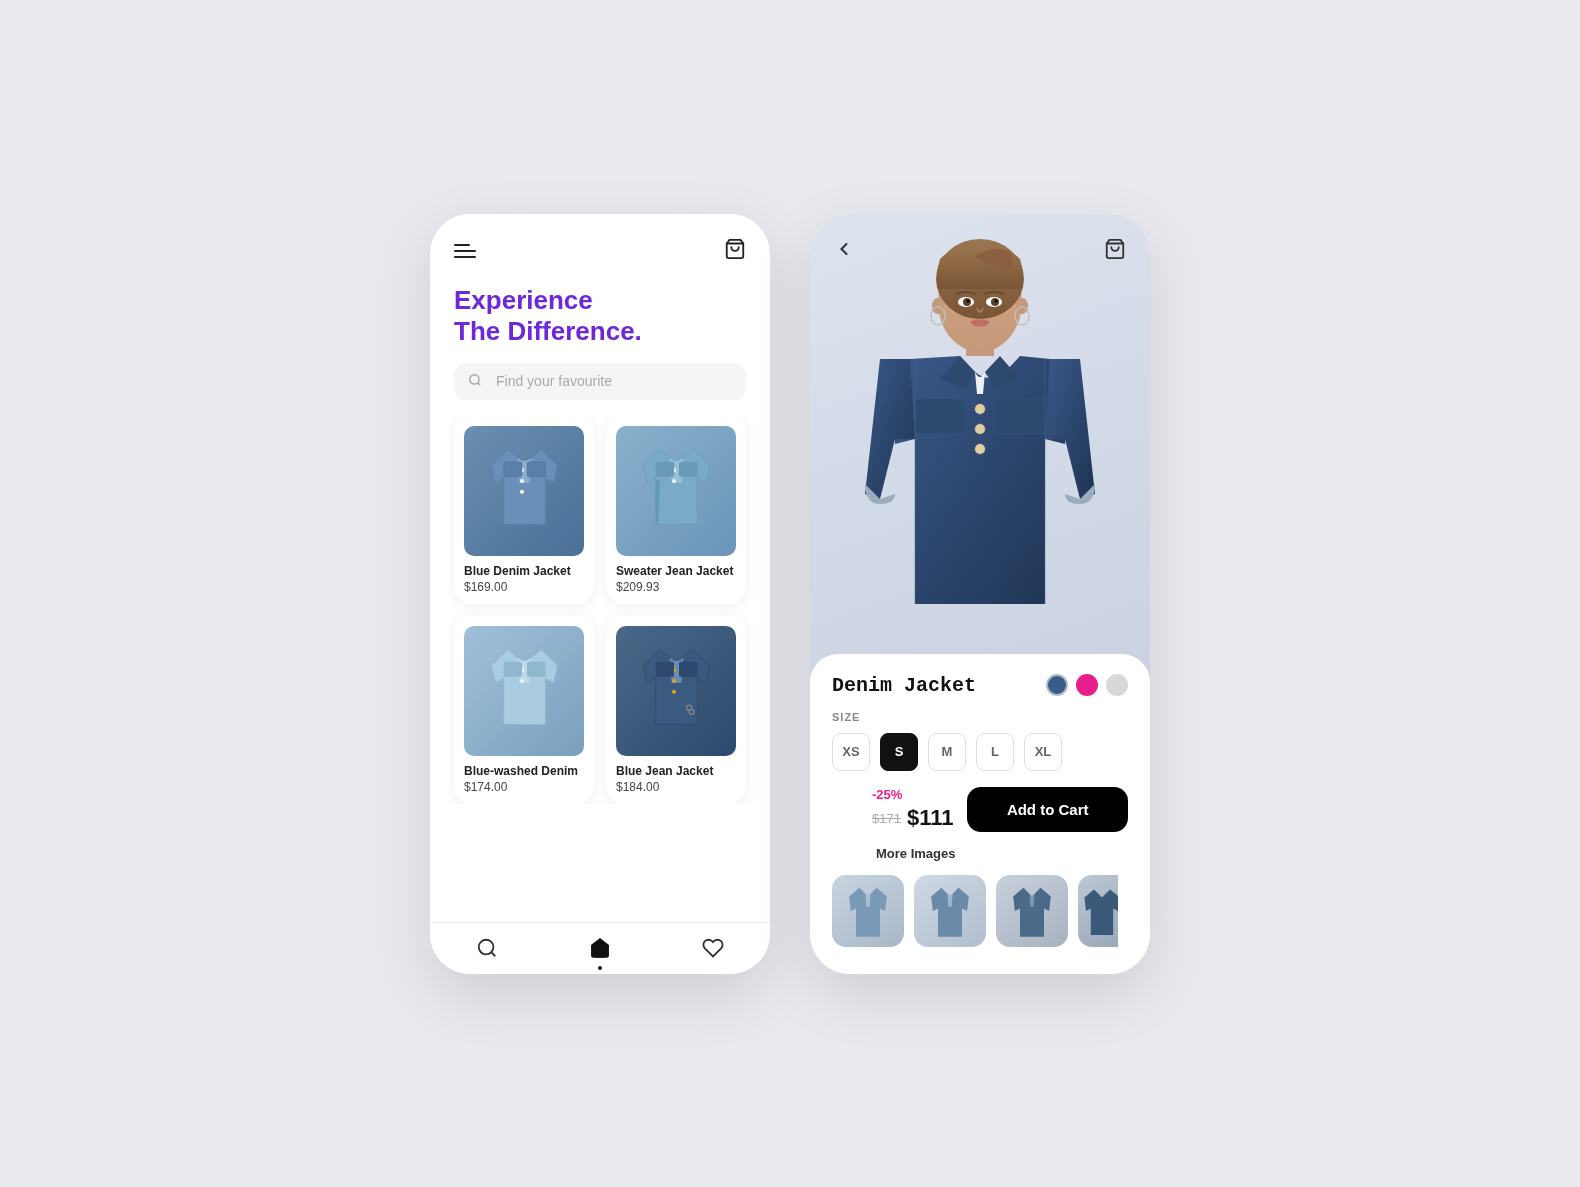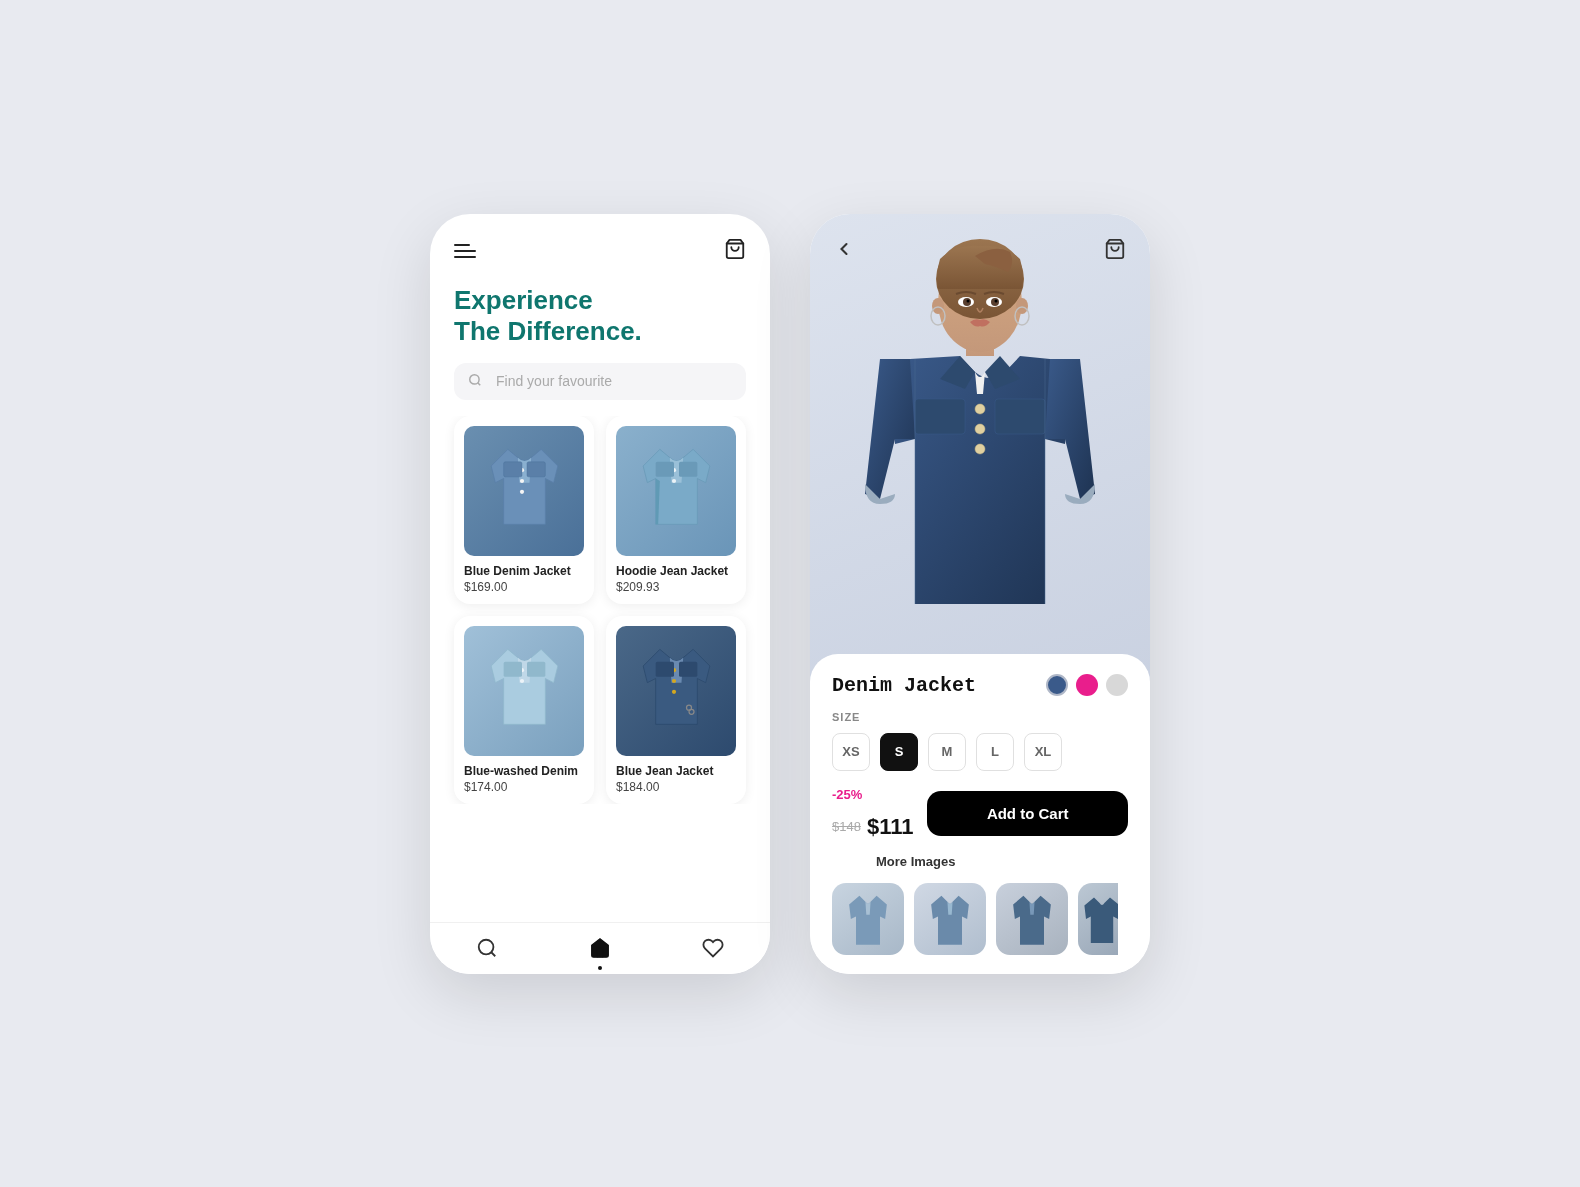--- a/index.html
+++ b/index.html
@@ -57,21 +57,21 @@
     .cart-icon-btn {
       cursor: pointer;
       font-size: 20px;
       color: #222;
     }
     .hero-title {
       padding: 8px 24px 16px;
       font-size: 26px;
       font-weight: 800;
       line-height: 1.2;
-      color: #0f766e;
+      color: #6d28d9;
     }
     .search-bar {
       margin: 0 24px 16px;
       background: #f5f5f7;
       border-radius: 12px;
       display: flex;
       align-items: center;
       padding: 10px 14px;
       gap: 14px;
     }
@@ -394,21 +394,21 @@
           <svg width="85" height="100" viewBox="0 0 100 120">
             <path d="M30 10 L10 30 L15 50 L25 45 L25 100 L75 100 L75 45 L85 50 L90 30 L70 10 L58 20 Q50 28 42 20 Z" fill="#7aaac8" stroke="#6a9ab8" stroke-width="1"></path>
             <path d="M42 20 Q50 28 58 20 L56 50 L44 50 Z" fill="#9ac0d8"></path>
             <circle cx="47" cy="35" r="2.5" fill="#fff" opacity="0.8"></circle>
             <circle cx="47" cy="48" r="2.5" fill="#fff" opacity="0.8"></circle>
             <rect x="25" y="25" width="22" height="18" rx="2" fill="#6a9ab8"></rect>
             <rect x="53" y="25" width="22" height="18" rx="2" fill="#6a9ab8"></rect>
             <path d="M25 45 L30 48 L28 100 L25 100 Z" fill="#609ab5"></path>
           </svg>
         </div>
-        <div class="product-name">Hoodie Jean Jacket</div>
+        <div class="product-name">Sweater Jean Jacket</div>
         <div class="product-price">$209.93</div>
       </div>
 
       <div class="product-card">
         <div class="product-img-placeholder prod-lighter-blue">
           <svg width="85" height="100" viewBox="0 0 100 120">
             <path d="M30 10 L10 30 L15 50 L25 45 L25 100 L75 100 L75 45 L85 50 L90 30 L70 10 L58 20 Q50 28 42 20 Z" fill="#aacce0" stroke="#90b8cc" stroke-width="1"></path>
             <path d="M42 20 Q50 28 58 20 L56 50 L44 50 Z" fill="#c0d8e8"></path>
             <circle cx="47" cy="35" r="2.5" fill="#fff" opacity="0.7"></circle>
             <circle cx="47" cy="48" r="2.5" fill="#fff" opacity="0.7"></circle>
@@ -573,24 +573,24 @@
 
       <div class="size-options">
         <button class="size-btn">XS</button>
         <button class="size-btn active">S</button>
         <button class="size-btn">M</button>
         <button class="size-btn">L</button>
         <button class="size-btn">XL</button>
       </div>
 
       <div class="price-cart-row">
-        <div style="display:flex; flex-direction:column; gap:12px;">
+        <div style="display:flex; flex-direction:column; gap:3px;margin-left:40px;">
           <span class="discount-badge">-25%</span>
           <div style="display:flex; align-items:center; gap:6px;">
-            <span class="original-price">$148</span>
+            <span class="original-price">$171</span>
             <span class="final-price">$111</span>
           </div>
         </div>
         <button class="add-to-cart-btn">Add to Cart</button>
       </div>
 
       <div style="margin-top: 14px;">
         <div class="more-images-label">More Images</div>
         <div class="thumbnail-row">
 

